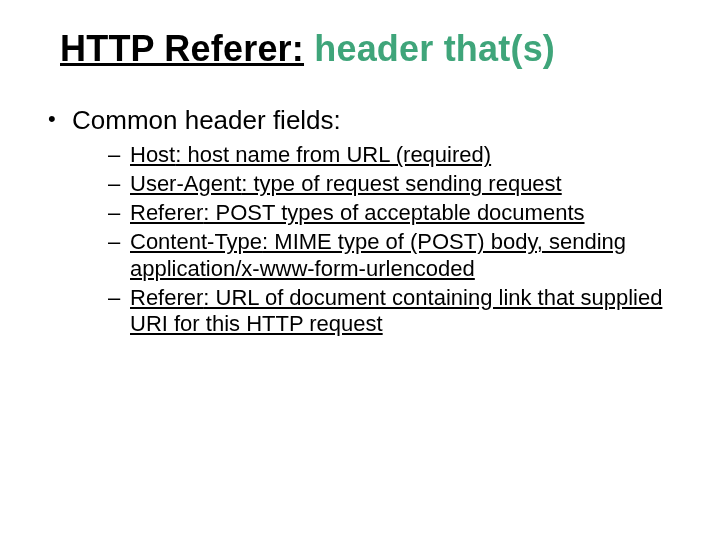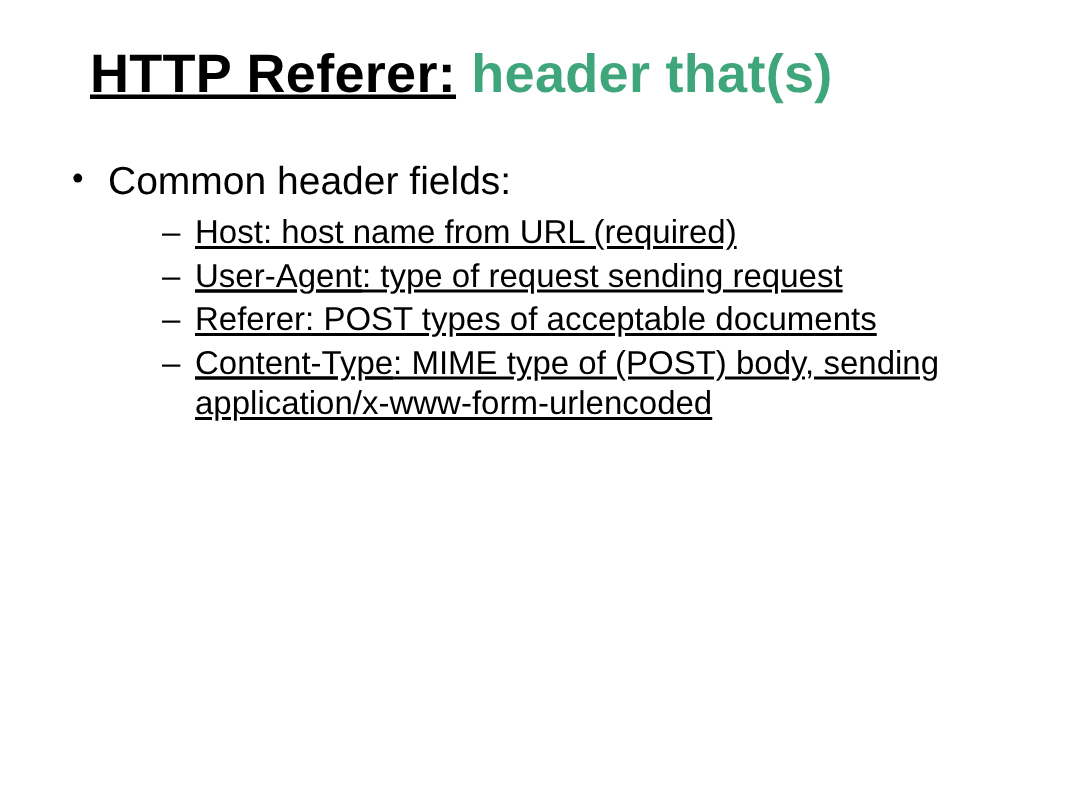--- a/index.html
+++ b/index.html
@@ -83,17 +83,18 @@
   </h1>
 
   <ul class="level1">
     <li>
       <span>Common header fields:</span>
       <ul class="level2">
         <li><span class="term">Host</span><span>: host name from URL (required)</span></li>
         <li><span class="term">User-Agent</span><span>: type of request sending request</span></li>
         <li><span class="term">Referer</span><span>: POST types of acceptable documents</span></li>
         <li><span class="term">Content-Type</span><span>: MIME type of (POST) body, sending application/x-www-form-urlencoded</span></li>
+        <li><span class="term">Referer</span><span>: URL of document containing link that supplied URI for this HTTP request</span></li>
       </ul>
     </li>
   </ul>
 
 </div>
 
 </body></html>

